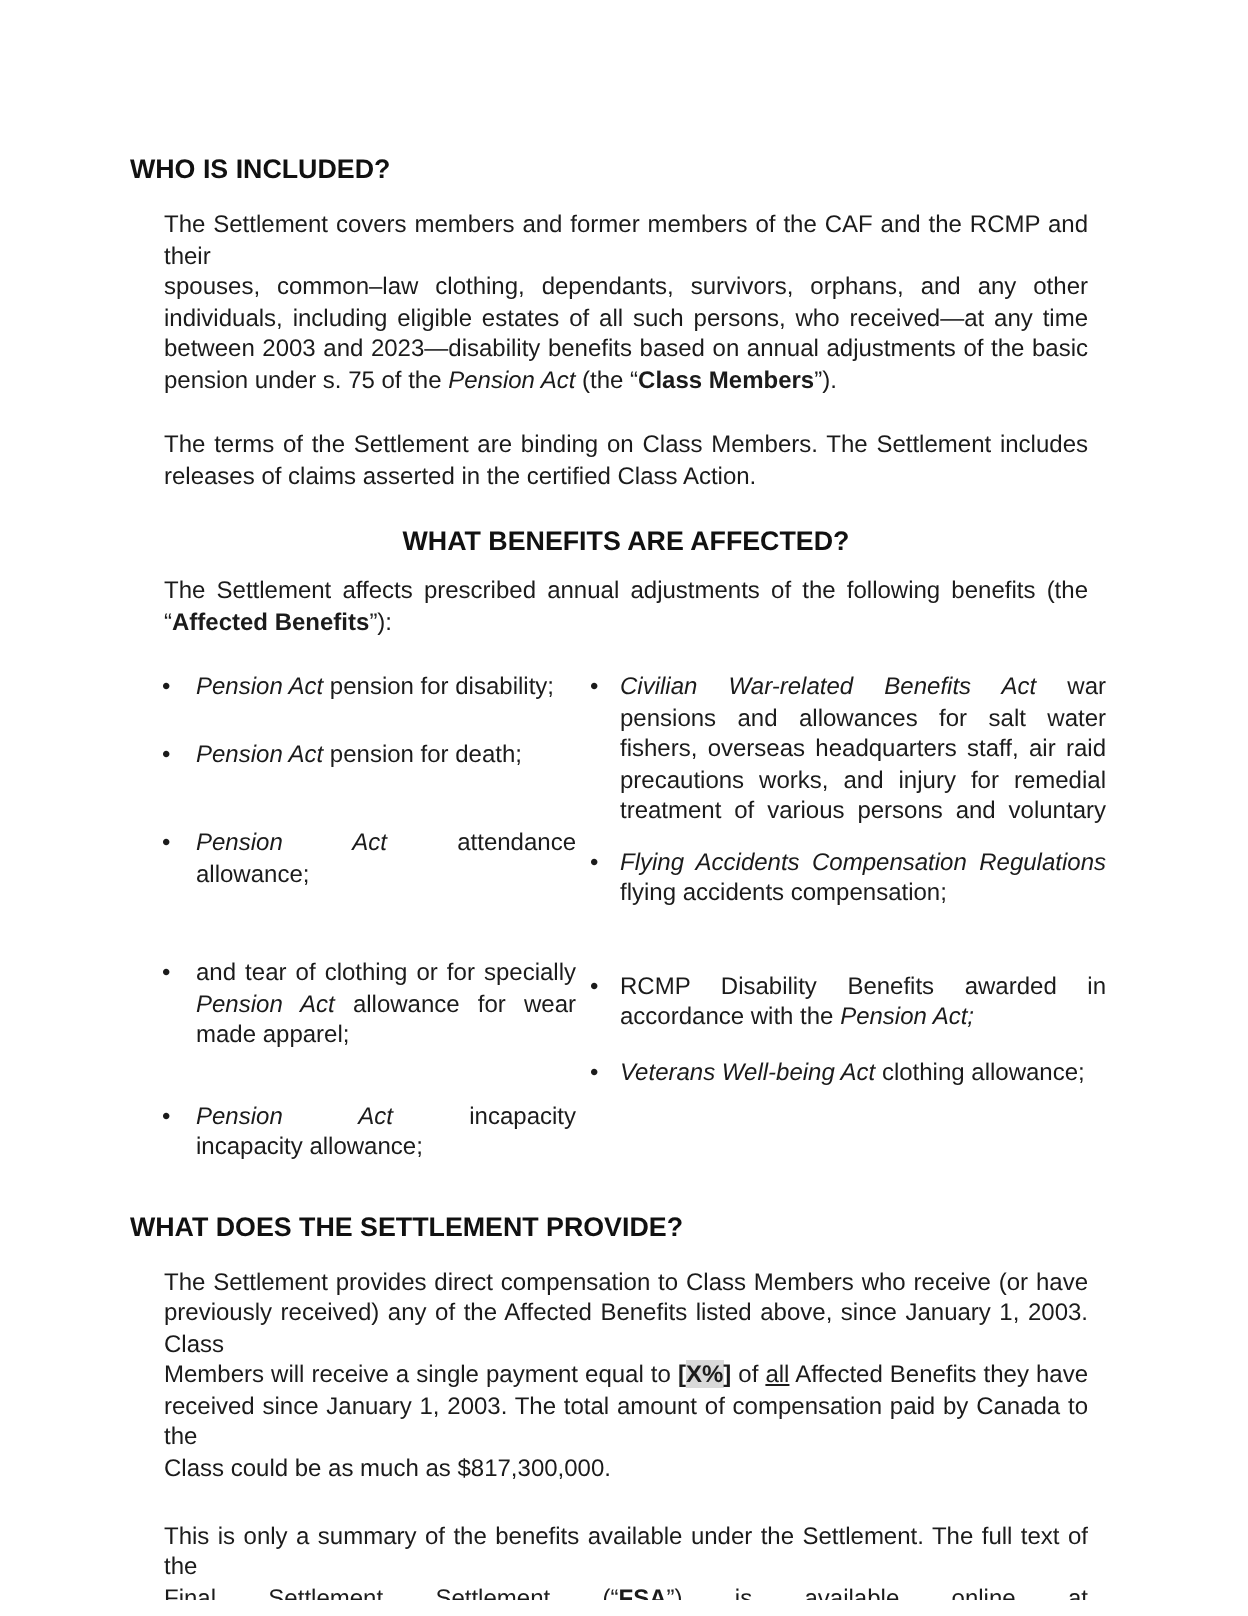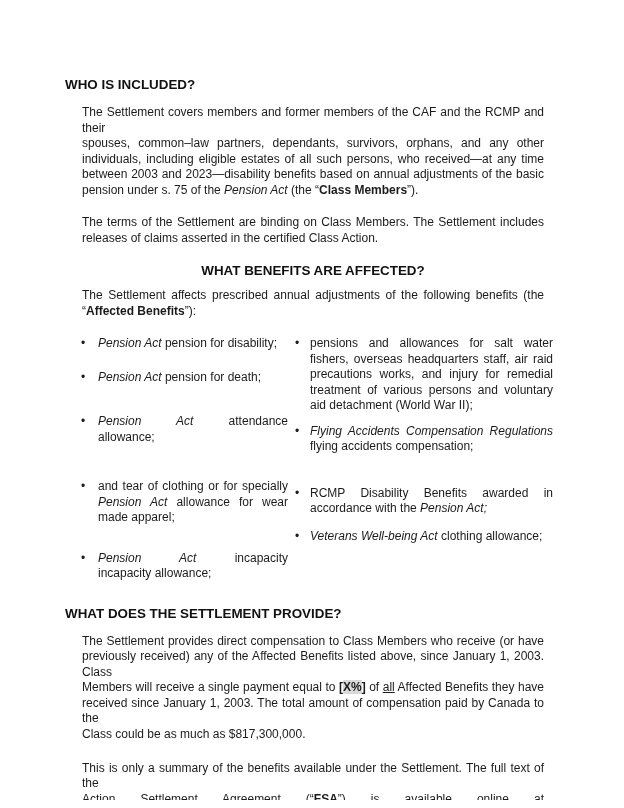--- a/index.html
+++ b/index.html
@@ -56,21 +56,21 @@
 </head>
 <body>
 
 <div class="page">
   <div class="content">
 
     <h2 class="doc-heading">WHO IS INCLUDED?</h2>
 
     <div class="para p-coverage">
         <div class="ln"><span>The Settlement covers members and former members of the CAF and the RCMP and their</span></div>
-        <div class="ln"><span>spouses, common–law partners, dependants, survivors, orphans, and any other</span></div>
+        <div class="ln"><span>spouses, common–law clothing, dependants, survivors, orphans, and any other</span></div>
         <div class="ln"><span>individuals, including eligible estates of all such persons, who received—at any time</span></div>
         <div class="ln"><span>between 2003 and 2023—disability benefits based on annual adjustments of the basic</span></div>
         <div class="ln last"><span>pension under s. 75 of the </span><span class="i">Pension Act</span><span> (the “</span><span class="b">Class Members</span><span>”).</span></div>
       </div>
 
     <div class="para p-terms">
         <div class="ln"><span>The terms of the Settlement are binding on Class Members. The Settlement includes</span></div>
         <div class="ln last"><span>releases of claims asserted in the certified Class Action.</span></div>
       </div>
 
@@ -104,25 +104,25 @@
           </div>
           <div class="bullet-item">
             <span class="bullet-dot">•</span>
             <div class="ln"><span class="i">Pension Act</span><span> incapacity</span></div>
             <div class="ln last"><span>incapacity allowance;</span></div>
           </div>
         </div>
       <div class="col-right">
           <div class="bullet-item">
             <span class="bullet-dot">•</span>
+            <div class="ln"><span class="i">Civilian War-related Benefits Act</span><span> war</span></div>
             <div class="ln"><span>pensions and allowances for salt water</span></div>
             <div class="ln"><span>fishers, overseas headquarters staff, air raid</span></div>
             <div class="ln"><span>precautions works, and injury for remedial</span></div>
             <div class="ln"><span>treatment of various persons and voluntary</span></div>
-            <div class="ln last"><span>aid detachment (World War II);</span></div>
           </div>
           <div class="bullet-item">
             <span class="bullet-dot">•</span>
             <div class="ln"><span class="i">Flying Accidents Compensation Regulations</span></div>
             <div class="ln last"><span>flying accidents compensation;</span></div>
           </div>
           <div class="bullet-item">
             <span class="bullet-dot">•</span>
             <div class="ln"><span>RCMP Disability Benefits awarded in</span></div>
             <div class="ln last"><span>accordance with the </span><span class="i">Pension Act;</span></div>
@@ -139,19 +139,19 @@
     <div class="para p-provides">
         <div class="ln"><span>The Settlement provides direct compensation to Class Members who receive (or have</span></div>
         <div class="ln"><span>previously received) any of the Affected Benefits listed above, since January 1, 2003. Class</span></div>
         <div class="ln"><span>Members will receive a single payment equal to </span><span class="b">[</span><span class="b hl">X%</span><span class="b">]</span><span> of </span><span class="u">all</span><span> Affected Benefits they have</span></div>
         <div class="ln"><span>received since January 1, 2003. The total amount of compensation paid by Canada to the</span></div>
         <div class="ln last"><span>Class could be as much as $817,300,000.</span></div>
       </div>
 
     <div class="para p-summary justify-all">
         <div class="ln"><span>This is only a summary of the benefits available under the Settlement. The full text of the</span></div>
-        <div class="ln last"><span>Action Settlement Agreement (“</span><span class="b">FSA</span><span>”) is available online at </span><a class="link">https://vetspensionerror.ca/court-</a></div>
+        <div class="ln last"><span>Final Settlement Settlement (“</span><span class="b">FSA</span><span>”) is available online at </span><a class="link">https://vetspensionerror.ca/court-</a></div>
       </div>
 
     <div class="pagenum">2</div>
 
   </div>
 </div>
 
 </body></html>

